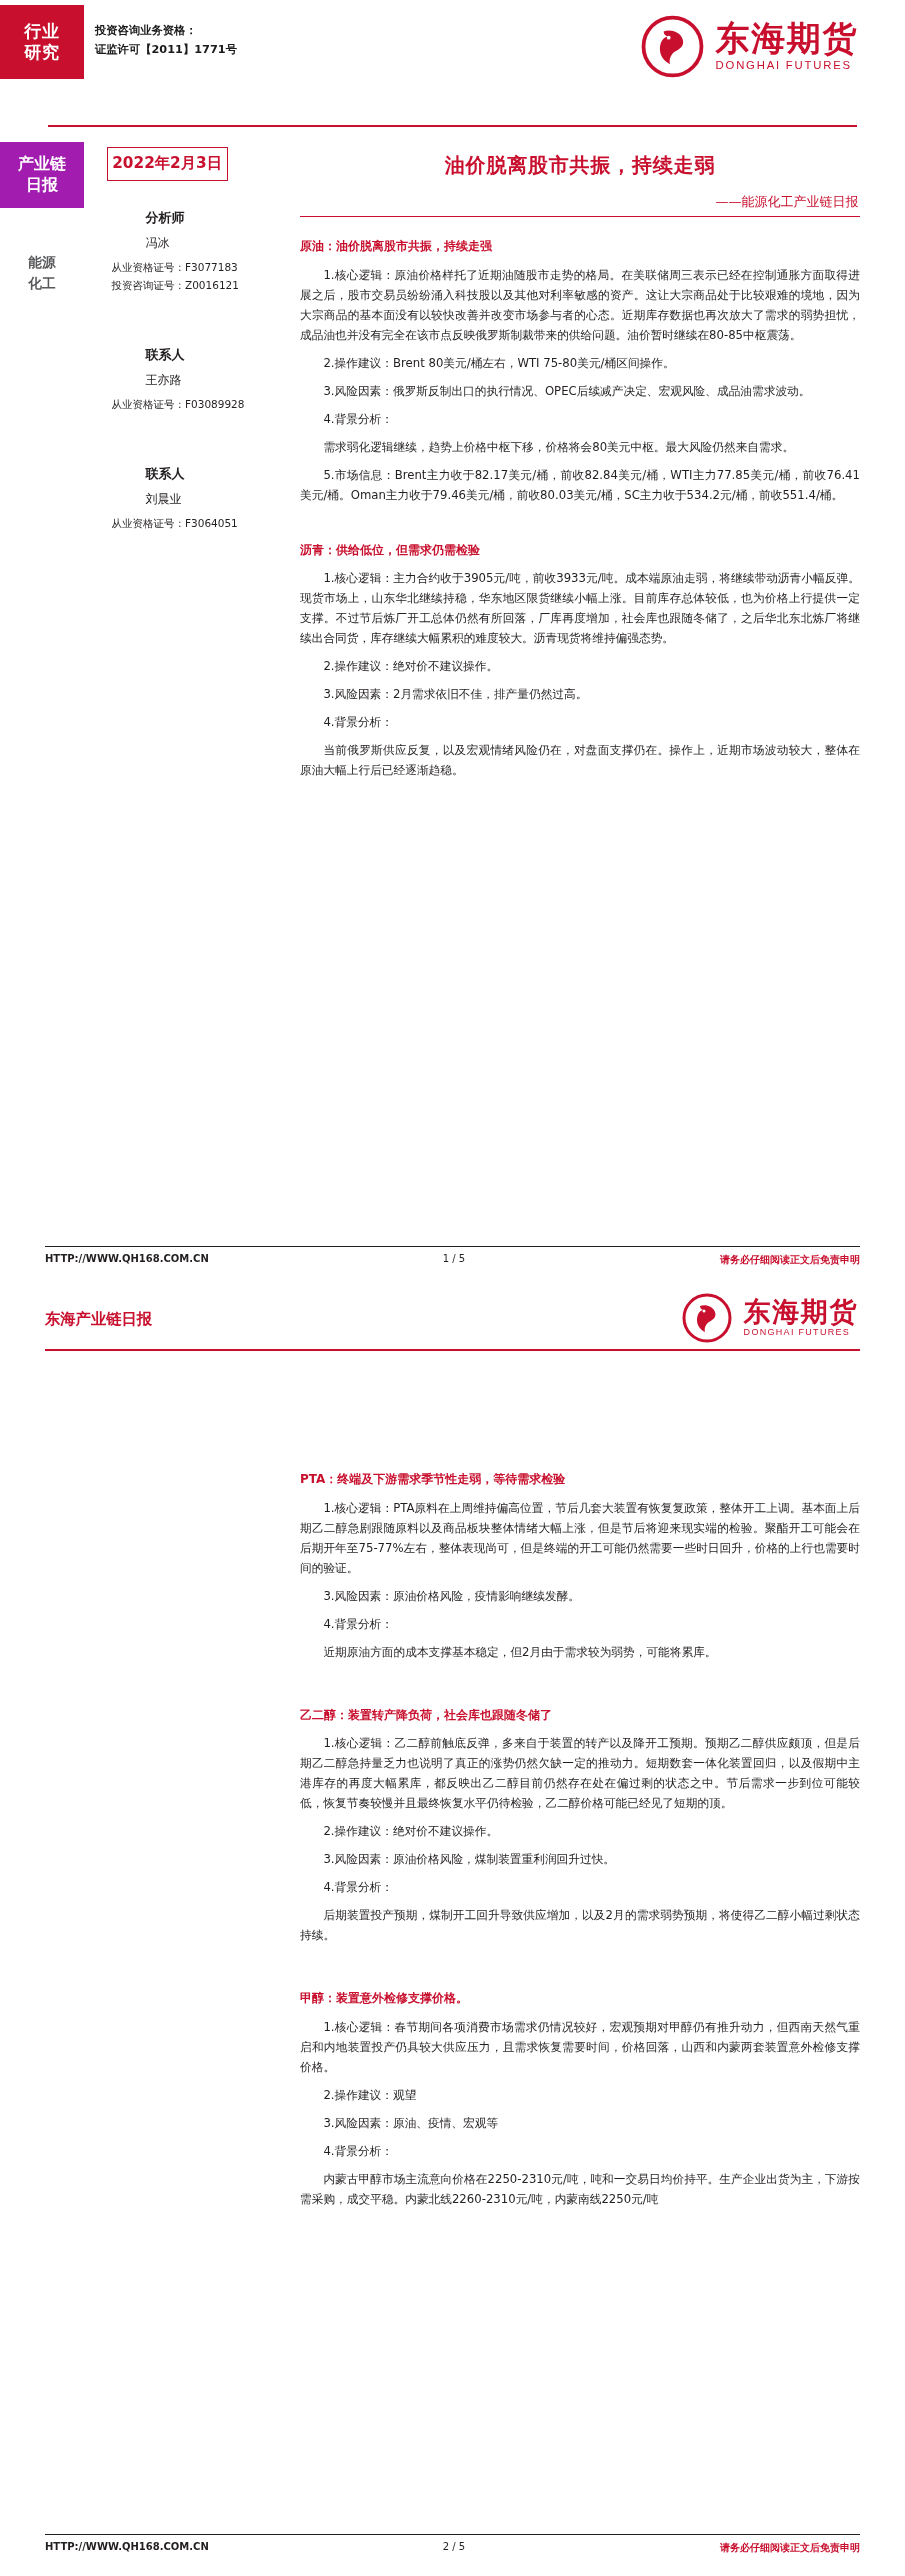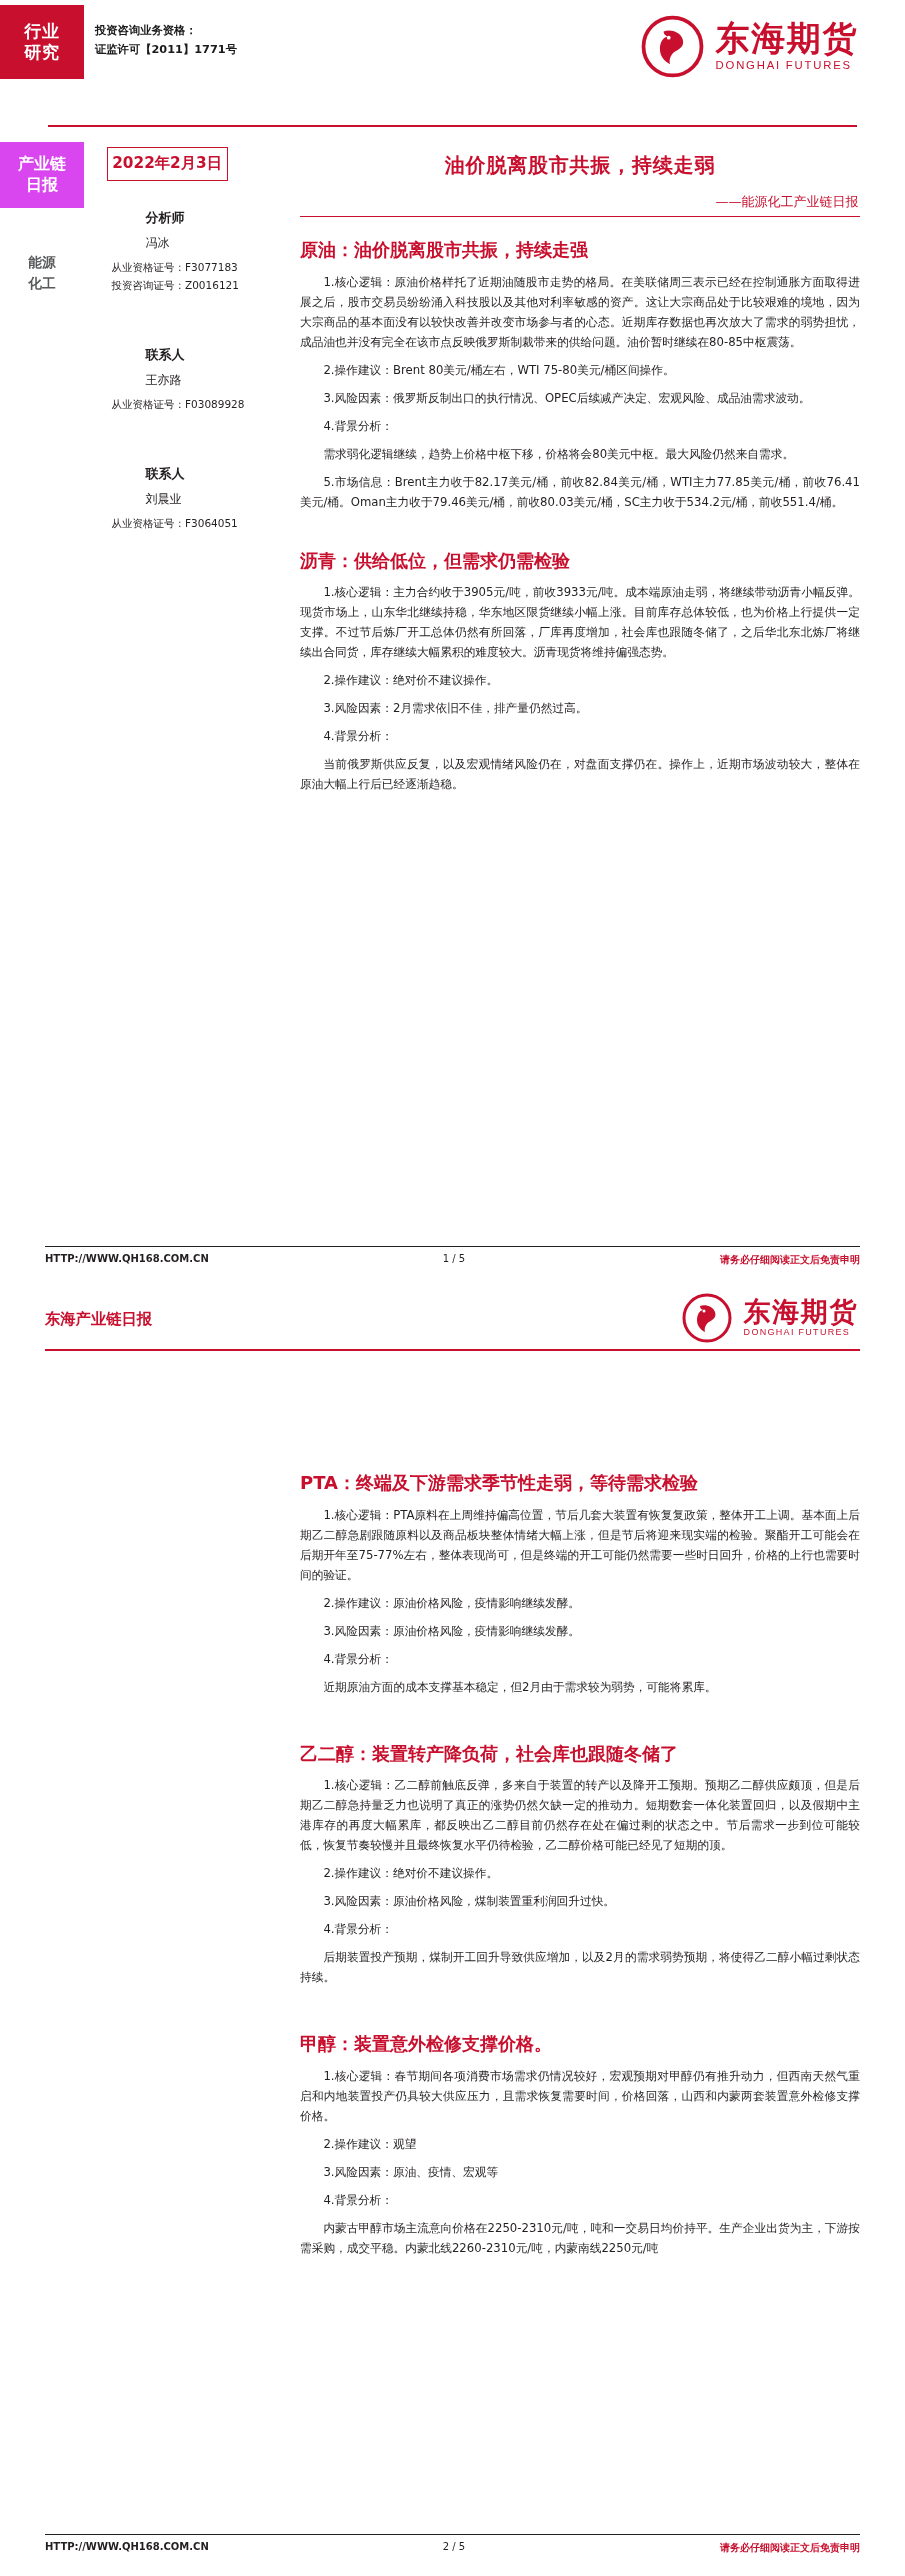--- a/index.html
+++ b/index.html
@@ -85,21 +85,21 @@
   }
 
   
   .rail{
     position:absolute;
     left:0; top:142px;
     width:84px;
   }
   .rail-title{
     width:84px;
-    background:#d946ef;
+    background:#a21caf;
     color:#fff;
     font-size:16px;
     font-weight:bold;
     text-align:center;
     padding:11.3px 0 13px;
     line-height:21px;
     box-sizing:border-box;
   }
   .rail-title span{display:block;}
   .rail-sub{
@@ -177,21 +177,21 @@
     font-weight:normal;
     color:#c8102e;
     margin-top:14.5px;
     padding-right:1.6px;
   }
   .title-rule{
     border-top:1.6px solid #c8102e;
     margin-top:4.8px;
   }
   .sec-title{
-    font-size:18px;
+    font-size:12px;
     font-weight:bold;
     color:#c8102e;
     margin:21px 0 9.7px 0;
   }
   .sec-title.gap{margin-top:37px;}
   .para{
     font-size:11.7px;
     line-height:20px;
     color:#231f20;
     text-align:justify;
@@ -365,21 +365,20 @@
       </div>
     </div>
     <div class="hdr2-rule"></div>
   </div>
 
   <div class="main2">
 
     <div class="p2sec">
       <div class="sec-title">PTA：终端及下游需求季节性走弱，等待需求检验</div>
       <p class="para ind">1.核心逻辑：PTA原料在上周维持偏高位置，节后几套大装置有恢复复政策，整体开工上调。基本面上后期乙二醇急剧跟随原料以及商品板块整体情绪大幅上涨，但是节后将迎来现实端的检验。聚酯开工可能会在后期开年至75-77%左右，整体表现尚可，但是终端的开工可能仍然需要一些时日回升，价格的上行也需要时间的验证。</p>
-      <p class="para ind">2.操作建议：原油价格风险，疫情影响继续发酵。</p>
       <p class="para ind">3.风险因素：原油价格风险，疫情影响继续发酵。</p>
       <p class="para ind">4.背景分析：</p>
       <p class="para ind">近期原油方面的成本支撑基本稳定，但2月由于需求较为弱势，可能将累库。</p>
     </div>
 
     <div class="p2sec">
       <div class="sec-title">乙二醇：装置转产降负荷，社会库也跟随冬储了</div>
       <p class="para ind">1.核心逻辑：乙二醇前触底反弹，多来自于装置的转产以及降开工预期。预期乙二醇供应颇顶，但是后期乙二醇急持量乏力也说明了真正的涨势仍然欠缺一定的推动力。短期数套一体化装置回归，以及假期中主港库存的再度大幅累库，都反映出乙二醇目前仍然存在处在偏过剩的状态之中。节后需求一步到位可能较低，恢复节奏较慢并且最终恢复水平仍待检验，乙二醇价格可能已经见了短期的顶。</p>
       <p class="para ind">2.操作建议：绝对价不建议操作。</p>
       <p class="para ind">3.风险因素：原油价格风险，煤制装置重利润回升过快。</p>

